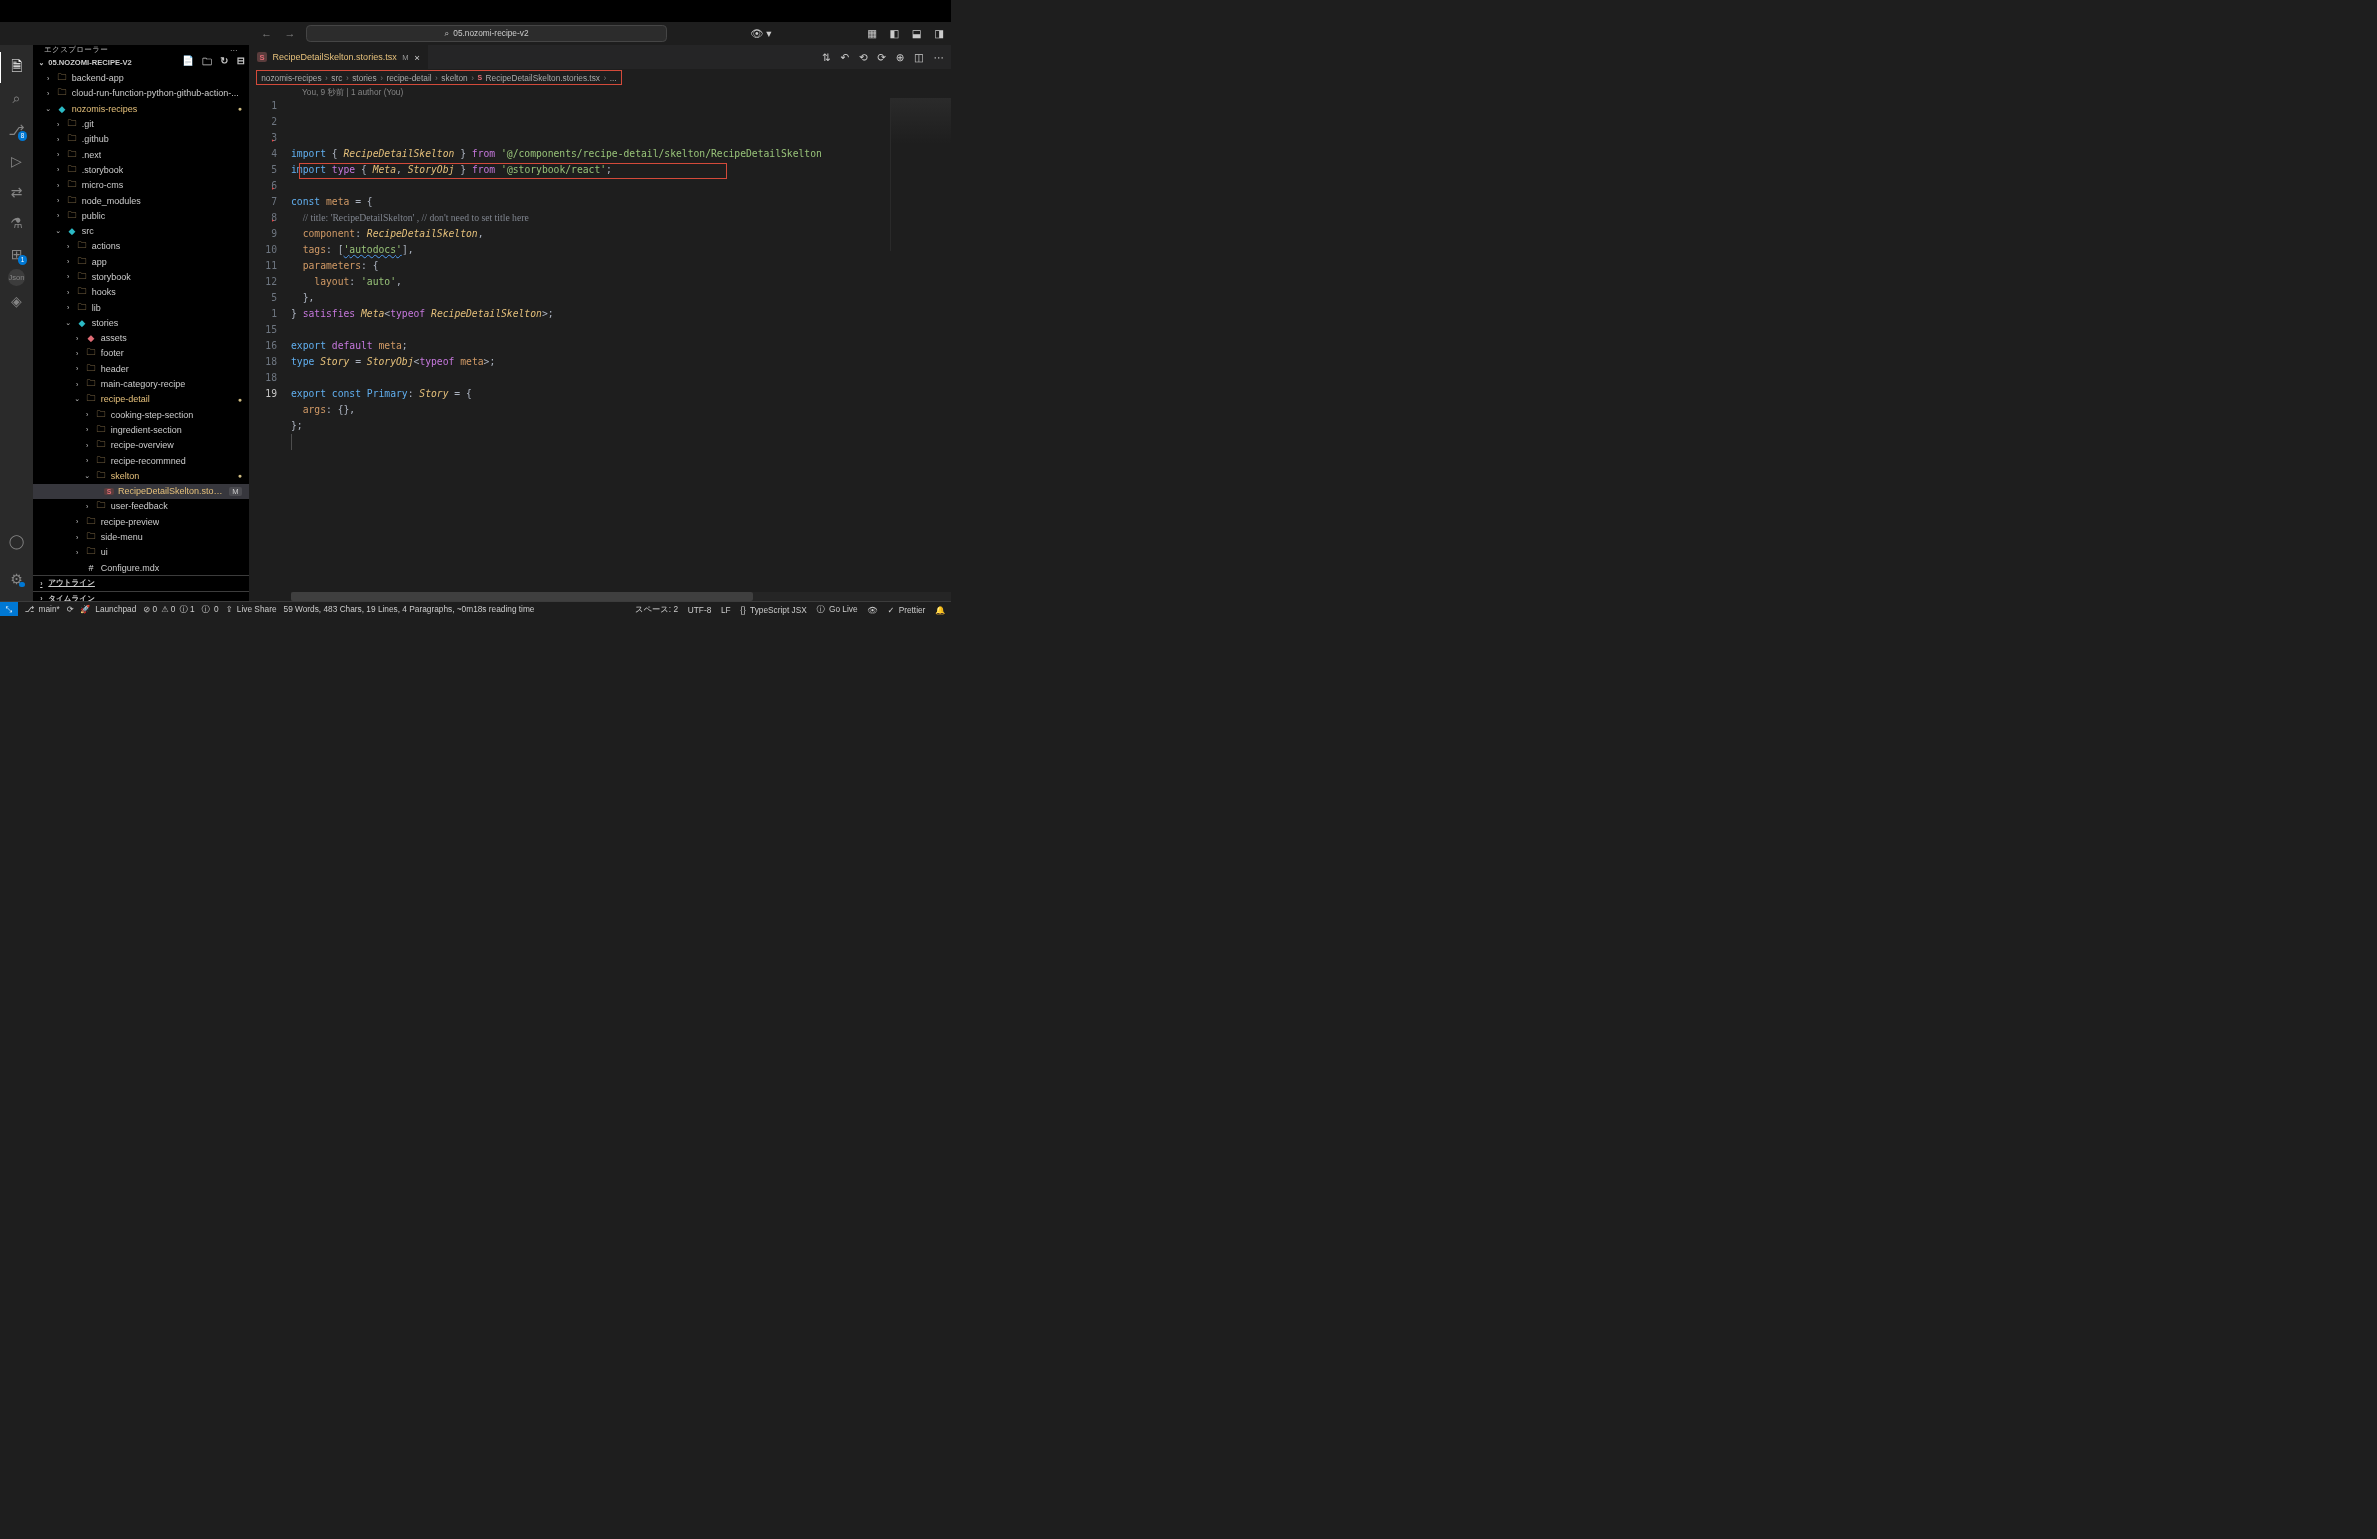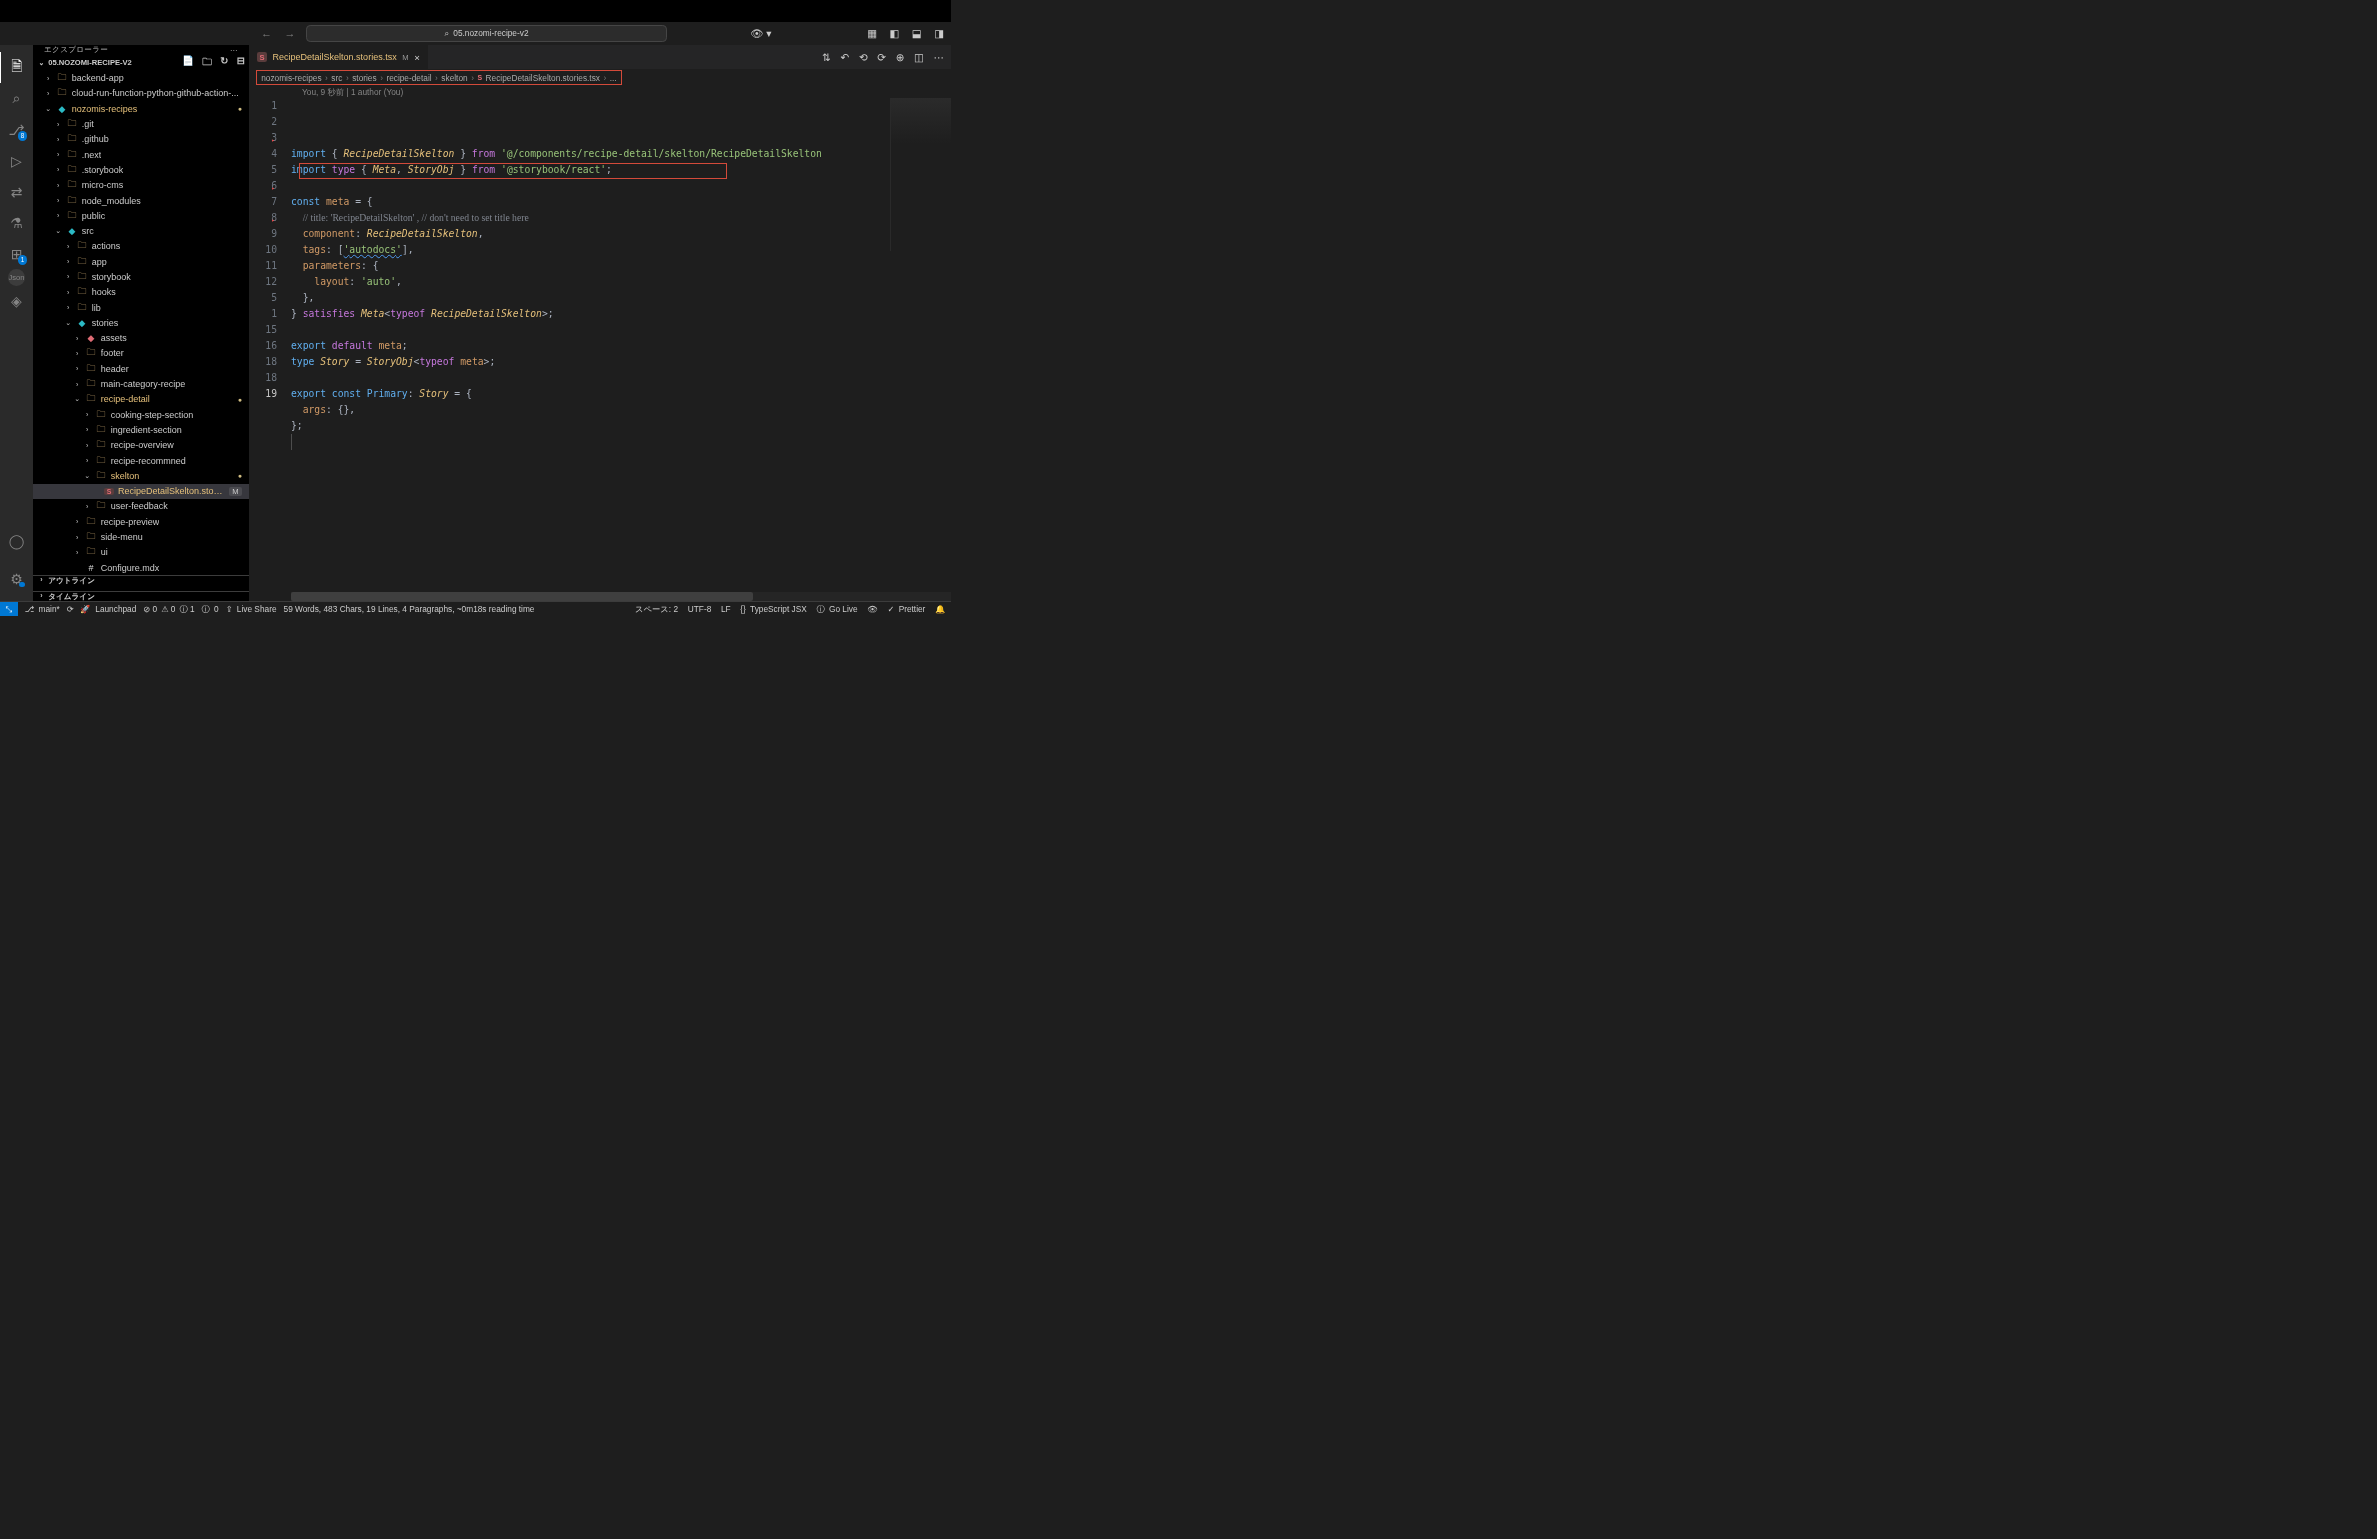--- a/index.html
+++ b/index.html
@@ -63,21 +63,21 @@
 .ic.teal { color: #2bbac5; }
 .ic.red { color: #e06c75; }
 .ic.white { color: #ddd; }
 .row .lbl { white-space: nowrap; overflow: hidden; text-overflow: ellipsis; }
 .dim-lab { color: #e5c07b; }
 .mod-dot { margin-left: auto; color: #d1bd82; font-size: 7px; }
 .mod-m { margin-left: auto; color: #ccc; font-size: 7.6px; background: rgba(255,255,255,.1); padding: 0 3.5px; border-radius: 2.1px; }
 .pad1 { padding-left: 11px; } .pad2 { padding-left: 21px; } .pad3 { padding-left: 31px; }
 .pad4 { padding-left: 40px; } .pad5 { padding-left: 50px; } .pad6 { padding-left: 60px; }
 .sidebar-bottom-sections { margin-top: auto; }
-.sidebar-bottom-sections .sec { border-top: 0.7px solid #3c3c3c; height: 15.3px; display: flex; align-items: flex-start; padding-left: 4.2px; font-size: 7.6px; font-weight: bold; gap: 2.8px; }
+.sidebar-bottom-sections .sec { border-top: 0.7px solid #3c3c3c; height: 15.3px; display: flex; align-items: center; padding-left: 4.2px; font-size: 7.6px; font-weight: bold; gap: 2.8px; text-decoration: underline; }
 
 
 .editor { background: #1e1e1e; display: flex; flex-direction: column; position: relative; }
 .tabs { height: 24px; background: #252526; display: flex; align-items: stretch; }
 .tab { display: flex; align-items: center; padding: 0 8.3px; gap: 5.6px; background: #1e1e1e; border-right: 0.7px solid #252526; color: #e5c07b; font-size: 9px; }
 .tab .icon { color: #e06c75; font-weight: bold; font-size: 7.6px; background: #5a3c3c; border-radius: 2.1px; width: 9.7px; height: 9.7px; display:inline-flex; align-items:center; justify-content:center;}
 .tab .m { color: #999; font-size: 7.6px; }
 .tab .x { color: #ccc; font-size: 9.7px; }
 .tabs .tabactions { margin-left: auto; display: flex; align-items: center; gap: 9.7px; padding: 0 7px; color: #ccc; font-size: 10.4px; }
 
@@ -112,21 +112,21 @@
 .underline-wave { text-decoration: underline wavy #4f9cf0; text-decoration-skip-ink: none; text-underline-offset: 1.4px; }
 
 .minimap { position: absolute; right: 0; top: 0; width: 61px; height: 153px; background: linear-gradient(to bottom, rgba(80,80,80,.25), transparent 30%); border-left: 0.7px solid #2a2a2a; }
 .hscroll { position: absolute; bottom: 0; left: 42px; right: 0; height: 9.7px; background: rgba(255,255,255,.03); }
 .hscroll .thumb { height: 100%; width: 70%; background: rgba(255,255,255,.12); border-radius: 2.1px; }
 
 
 .statusbar { height: 15.3px; background: #1e1e1e; border-top: 0.7px solid #3c3c3c; display: flex; align-items: center; font-size: 8.3px; color: #ccc; padding: 0 5.6px; gap: 7px; }
 .statusbar .remote { background: #0078d4; height: 15.3px; display:flex; align-items:center; padding: 0 5.6px; margin-left: -5.6px; color: #fff; }
 .statusbar .group { display: flex; align-items: center; gap: 4.2px; }
-.statusbar .right { margin-left: auto; display: flex; gap: 9.7px; align-items: flex-start; }
+.statusbar .right { margin-left: auto; display: flex; gap: 9.7px; align-items: flex-end; }
 .err-circ { display:inline-flex; align-items:center; gap:2.1px;}
 </style>
 </head>
 <body>
 
 <div class="top-black"></div>
 
 <div class="titlebar">
   <div class="nav">
     <span>←</span>

